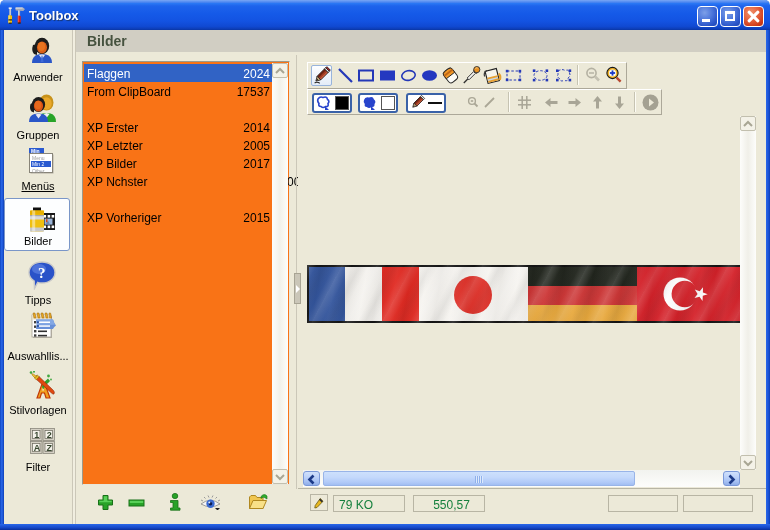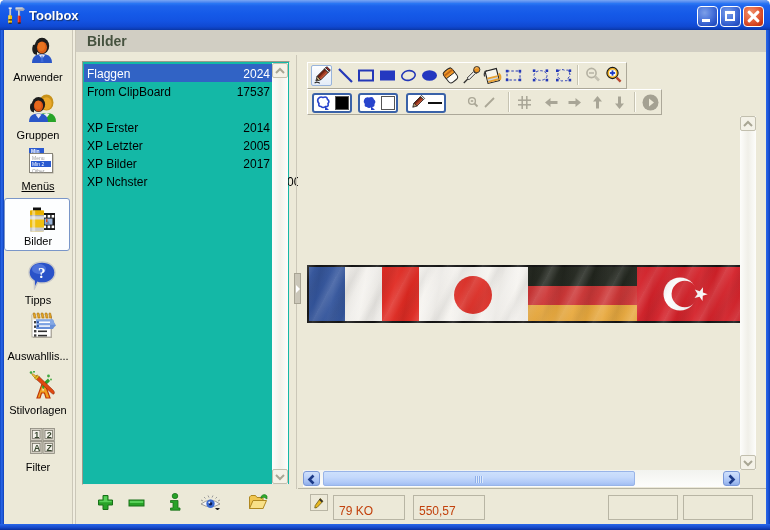--- a/index.html
+++ b/index.html
@@ -27,21 +27,21 @@
 
 #sidebar{position:absolute;left:4px;top:30px;width:68px;height:494px;background:#ece9d8;}
 #sidesep{position:absolute;left:72px;top:30px;width:4px;height:494px;background:#f1eee0;border-left:1px solid #cbc7b8;border-right:1px solid #cbc7b8;box-sizing:border-box;}
 .sic{position:absolute;}
 .slbl{position:absolute;left:0;width:68px;text-align:center;color:#000;font-size:11px;white-space:nowrap;}
 #selbox{position:absolute;left:0px;top:168px;width:66px;height:53px;background:#fdfeff;border:1px solid #7a96c8;border-radius:3px;box-sizing:border-box;}
 
 #grayband{position:absolute;left:76px;top:30px;width:690px;height:22px;background:#d1cec3;}
 #grayband span{position:absolute;left:11px;top:3px;font-size:14px;font-weight:bold;color:#46523f;}
 
-#listwrap{position:absolute;left:82px;top:61px;width:208px;height:424px;background:#14b8a6;border:1px solid #9c9a8c;border-right-color:#e8e6da;border-bottom-color:#e8e6da;box-sizing:border-box;}
+#listwrap{position:absolute;left:82px;top:61px;width:208px;height:424px;background:#f97316;border:1px solid #9c9a8c;border-right-color:#e8e6da;border-bottom-color:#e8e6da;box-sizing:border-box;}
 .lrow{position:absolute;left:1px;width:188px;height:18px;font-size:12px;color:#000;}
 .lrow .nm{position:absolute;left:3px;top:3px;}
 .lrow .num{position:absolute;right:2px;top:3px;}
 #lsel{background:#3163c5;color:#fff;}
 
 #lscroll{position:absolute;right:1px;top:1px;width:16px;height:421px;background:linear-gradient(90deg,#fdfdfb,#f2f1ea 50%,#fdfdfb);}
 .flatbtn{position:absolute;left:0px;width:16px;height:15px;background:#f4f2e8;border:1px solid #c2bfae;border-radius:2px;box-sizing:border-box;}
 .chev{stroke:#a8a694;stroke-width:2;fill:none;}
 
 #listbtns{position:absolute;left:76px;top:488px;width:220px;height:36px;}
@@ -65,21 +65,21 @@
  repeating-linear-gradient(100deg,rgba(255,255,255,0.06) 0px,rgba(30,30,30,0.05) 14px,rgba(255,255,255,0.06) 30px);}
 
 #canvas{position:absolute;left:298px;top:115px;width:441px;height:355px;background:#ece9d8;}
 #flags{position:absolute;left:307px;top:265px;width:435px;height:58px;background:#111;}
 
 #vscroll{position:absolute;left:740px;top:116px;width:16px;height:354px;background:linear-gradient(90deg,#fdfdfb,#f0efe8 50%,#fdfdfb);}
 
 #hscroll{position:absolute;left:303px;top:470px;width:437px;height:17px;background:linear-gradient(180deg,#f2f3ef,#fdfdfb);}
 
 #status{position:absolute;left:298px;top:488px;width:468px;height:36px;border-top:1px solid #b8b5a4;}
-.sfield{position:absolute;top:6px;height:25px;border:1px solid #b8b5a4;background:#ece9d8;box-sizing:border-box;font-size:11px;color:#c2410c;padding:8px 0 0 5px;}
+.sfield{position:absolute;top:6px;height:17px;border:1px solid #b8b5a4;background:#ece9d8;box-sizing:border-box;font-size:11px;color:#15803d;padding:2px 0 0 5px;}
 
 #split{position:absolute;left:294px;top:273px;width:7px;height:31px;background:#cac6b8;border:1px solid #a8a494;box-sizing:border-box;}
 #split:after{content:"";position:absolute;left:1px;top:11px;border-left:4px solid #fff;border-top:4px solid transparent;border-bottom:4px solid transparent;}
 .xpbtn{position:absolute;top:1px;width:17px;height:15px;border:1px solid #7a98d8;border-radius:3px;background:linear-gradient(180deg,#cfe0fb 0%,#c2d6fa 30%,#a8c2f4 70%,#90aee8 100%);box-sizing:border-box;text-align:center;}
 .xpbtn svg{display:block;margin:0 auto;}
 #hthumb{position:absolute;left:20px;top:1px;width:312px;height:15px;border:1px solid #98b4e8;border-radius:2px;background:linear-gradient(180deg,#cde0fc 0%,#c4d9fb 40%,#b0c9f8 80%,#a2bef2 100%);box-sizing:border-box;}
 #hgrip{position:absolute;left:50%;top:4px;width:8px;height:7px;margin-left:-4px;background:repeating-linear-gradient(90deg,#8fb0ea 0px,#8fb0ea 1px,#dce9fd 1px,#dce9fd 2px);}
 #penbtn{position:absolute;left:12px;top:5px;width:18px;height:17px;border:1px solid #b8b5a4;background:#ece9d8;box-sizing:border-box;padding:1px 0 0 1px;}
 #status .sfield{font-size:12px;}
 </style>
@@ -259,20 +259,24 @@
         <span class="num">2005</span>
       </div>
     <div class="lrow" style="top:92px;">
         <span class="nm">XP Bilder</span>
         <span class="num">2017</span>
       </div>
     <div class="lrow" style="top:110px;padding-left:37px;">
         <span class="nm">XP Nchster</span>
         <span class="num">2006</span>
       </div>
+    <div class="lrow" style="top:146px;">
+        <span class="nm">XP Vorheriger</span>
+        <span class="num">2015</span>
+      </div>
     <div id="lscroll">
       <div class="flatbtn" style="top:0;"><svg width="14" height="13">
             <polyline class="chev" points="3,8 7,4 11,8"></polyline>
           </svg></div>
       <div class="flatbtn" style="bottom:0;"><svg width="14" height="13">
             <polyline class="chev" points="3,4 7,8 11,4"></polyline>
           </svg></div>
     </div>
   </div>
   <div id="listbtns">
@@ -517,18 +521,18 @@
     <div id="hthumb">
         <span id="hgrip"></span>
       </div>
   </div>
   <div id="status">
     <div id="penbtn"><svg width="13" height="13" viewBox="0 0 13 13">
           <path d="M8.2,1.5 L11,4.3 L5,10.5 L2.8,11 L3.2,8.5 Z" fill="#e8b820" stroke="#6a5a10" stroke-width="0.8"></path>
           <path d="M8.2,1.5 L11,4.3 L9.8,5.5 L7,2.7 Z" fill="#303030"></path>
         </svg></div>
     <div class="sfield" style="left:35px;width:72px;">79 KO</div>
-    <div class="sfield" style="left:115px;width:72px;">550,57</div>
+    <div class="sfield" style="left:115px;width:72px;text-align:center;">550,57</div>
     <div class="sfield" style="left:310px;width:70px;"></div>
     <div class="sfield" style="left:385px;width:70px;"></div>
   </div>
   <div id="split"></div>
 </div>
 
 </body></html>

